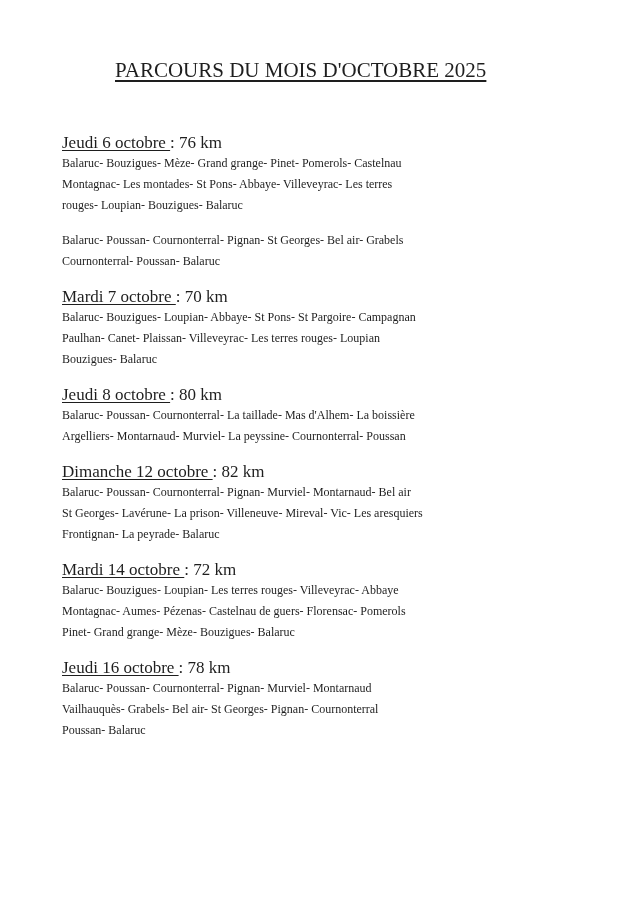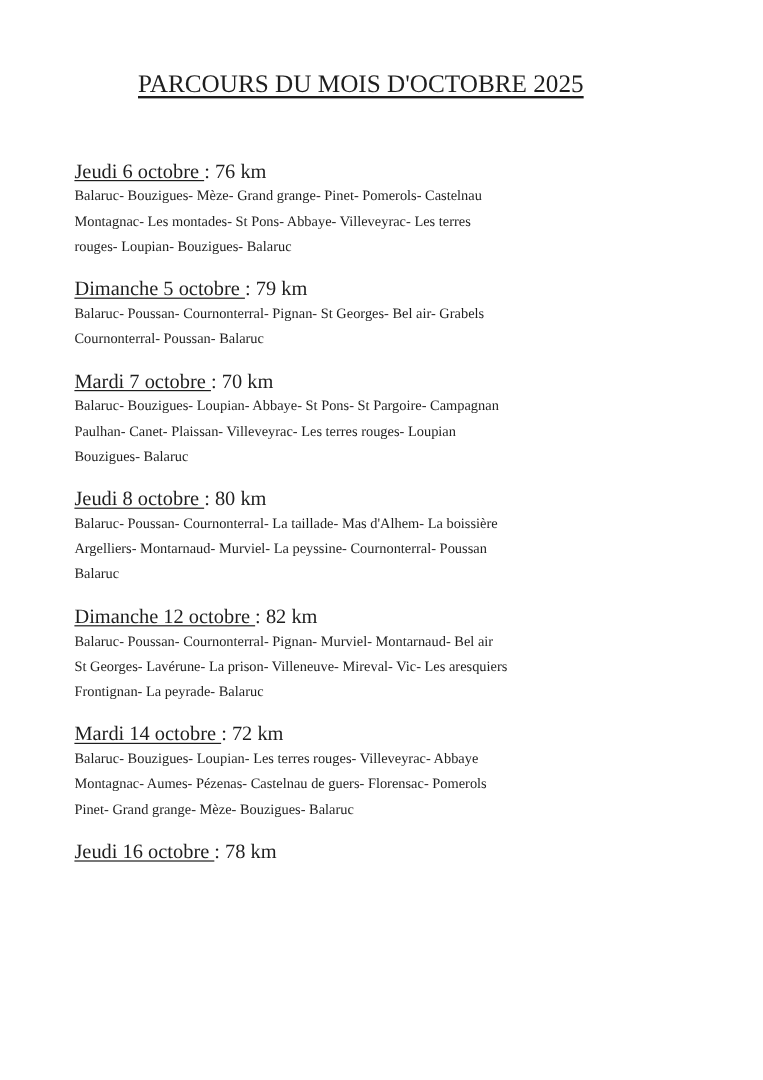--- a/index.html
+++ b/index.html
@@ -58,42 +58,40 @@
   <section class="ride">
     <h2 class="ride-heading"><span class="ride-date">Jeudi 6 octobre </span><span class="ride-distance">: 76 km</span></h2>
     <div class="route">
       <div class="route-line">Balaruc- Bouzigues- Mèze- Grand grange- Pinet- Pomerols- Castelnau</div>
       <div class="route-line">Montagnac- Les montades- St Pons- Abbaye- Villeveyrac- Les terres</div>
       <div class="route-line">rouges- Loupian- Bouzigues- Balaruc</div>
     </div>
   </section>
 
   <section class="ride">
-    <h2 class="ride-heading"><span class="ride-date">Dimanche 5 octobre </span><span class="ride-distance">: 79 km</span></h2>
     <div class="route">
       <div class="route-line">Balaruc- Poussan- Cournonterral- Pignan- St Georges- Bel air- Grabels</div>
       <div class="route-line">Cournonterral- Poussan- Balaruc</div>
     </div>
   </section>
 
   <section class="ride">
     <h2 class="ride-heading"><span class="ride-date">Mardi 7 octobre </span><span class="ride-distance">: 70 km</span></h2>
     <div class="route">
       <div class="route-line">Balaruc- Bouzigues- Loupian- Abbaye- St Pons- St Pargoire- Campagnan</div>
       <div class="route-line">Paulhan- Canet- Plaissan- Villeveyrac- Les terres rouges- Loupian</div>
       <div class="route-line">Bouzigues- Balaruc</div>
     </div>
   </section>
 
   <section class="ride">
     <h2 class="ride-heading"><span class="ride-date">Jeudi 8 octobre </span><span class="ride-distance">: 80 km</span></h2>
     <div class="route">
       <div class="route-line">Balaruc- Poussan- Cournonterral- La taillade- Mas d'Alhem- La boissière</div>
       <div class="route-line">Argelliers- Montarnaud- Murviel- La peyssine- Cournonterral- Poussan</div>
-      <div class="route-line">Balaruc</div>
     </div>
   </section>
 
   <section class="ride">
     <h2 class="ride-heading"><span class="ride-date">Dimanche 12 octobre </span><span class="ride-distance">: 82 km</span></h2>
     <div class="route">
       <div class="route-line">Balaruc- Poussan- Cournonterral- Pignan- Murviel- Montarnaud- Bel air</div>
       <div class="route-line">St Georges- Lavérune- La prison- Villeneuve- Mireval- Vic- Les aresquiers</div>
       <div class="route-line">Frontignan- La peyrade- Balaruc</div>
     </div>
@@ -103,15 +101,20 @@
     <h2 class="ride-heading"><span class="ride-date">Mardi 14 octobre </span><span class="ride-distance">: 72 km</span></h2>
     <div class="route">
       <div class="route-line">Balaruc- Bouzigues- Loupian- Les terres rouges- Villeveyrac- Abbaye</div>
       <div class="route-line">Montagnac- Aumes- Pézenas- Castelnau de guers- Florensac- Pomerols</div>
       <div class="route-line">Pinet- Grand grange- Mèze- Bouzigues- Balaruc</div>
     </div>
   </section>
 
   <section class="ride">
     <h2 class="ride-heading"><span class="ride-date">Jeudi 16 octobre </span><span class="ride-distance">: 78 km</span></h2>
+    <div class="route">
+      <div class="route-line">Balaruc- Poussan- Cournonterral- Pignan- Murviel- Montarnaud</div>
+      <div class="route-line">Vailhauquès- Grabels- Bel air- St Georges- Pignan- Cournonterral</div>
+      <div class="route-line">Poussan- Balaruc</div>
+    </div>
   </section>
 </main>
 </div>
 
 </body></html>

